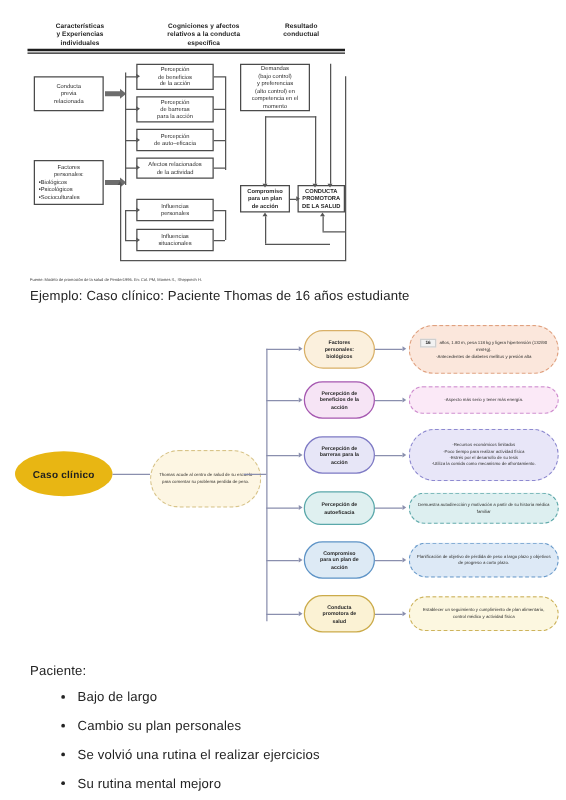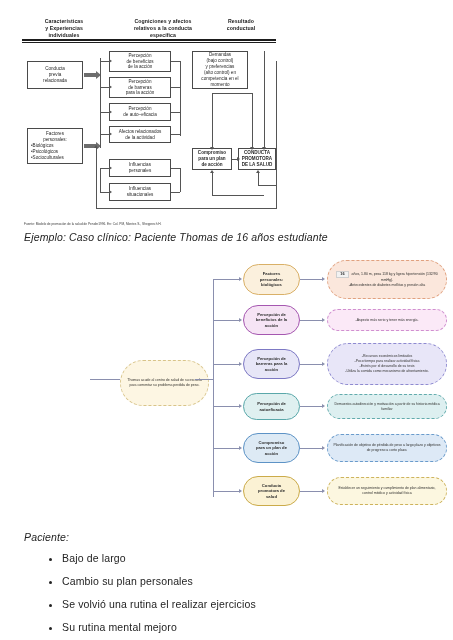--- a/index.html
+++ b/index.html
@@ -27,21 +27,21 @@
     border-left:3.5px solid #555;border-top:2.5px solid transparent;border-bottom:2.5px solid transparent;}
   #pender .ar-d:after{content:"";position:absolute;bottom:-3px;left:-2px;
     border-top:3.5px solid #555;border-left:2.5px solid transparent;border-right:2.5px solid transparent;}
   #pender .ar-u:after{content:"";position:absolute;top:-3px;left:-2px;
     border-bottom:3.5px solid #555;border-left:2.5px solid transparent;border-right:2.5px solid transparent;}
   #pender .src{position:absolute;left:24px;top:204px;font-size:3.2px;color:#3a3a3a;
     letter-spacing:0px;white-space:nowrap;}
   .bold-bx{font-weight:bold;font-size:4px;}
 
   
-  .para{position:absolute;font-size:10.5px;color:#232323;letter-spacing:.15px;font-style:italic;}
+  .para{position:absolute;font-size:10.5px;color:#232323;letter-spacing:.15px;}
   #ejemplo{left:24px;top:231px;}
   #resultado{left:24px;top:531px;}
   ul.res{position:absolute;left:40px;top:552px;margin:0;padding-left:22px;list-style:disc;}
   ul.res li{font-size:10.5px;color:#232323;margin-bottom:11px;letter-spacing:.15px;}
 
   
   #map{position:absolute;left:0;top:248px;width:453px;height:275px;}
   #map .node{position:absolute;box-sizing:border-box;display:flex;
     align-items:center;justify-content:center;text-align:center;
     font-size:4.2px;font-weight:bold;line-height:1.3;padding:2px;}
@@ -127,20 +127,21 @@
   <div class="cn" style="position:absolute;left:96px;top:190px;width:180px;height:1px;background:#555;"></div>
   <div class="ln ar-u" style="left:96px;top:130px;width:1px;height:60px;"></div>
 
   <div class="src">Fuente: Modelo de promoción de la salud de Pender1996. En: Col. PM, Montes S., Shepprech H.</div>
 </div>
 
 <div class="para" id="ejemplo">Ejemplo: Caso clínico: Paciente Thomas de 16 años estudiante</div>
 
 <div id="map">
 
+  <div class="caso" style="left:12px;top:113px;width:78px;height:36px;">Caso clínico</div>
 
   <div class="cn h" style="left:90px;top:131px;width:30px;"></div>
 
   <div class="seed" style="left:120px;top:112px;width:75px;height:38px;">Thomas acude al centro de salud de su escuela para comentar su problema perdida de peso.</div>
 
   <div class="cn h" style="left:195px;top:131px;width:18px;"></div>
 
   <div class="cn v" style="left:213px;top:31px;height:218px;"></div>
 
   <div class="cn h" style="left:213px;top:31px;width:26px;"></div>

